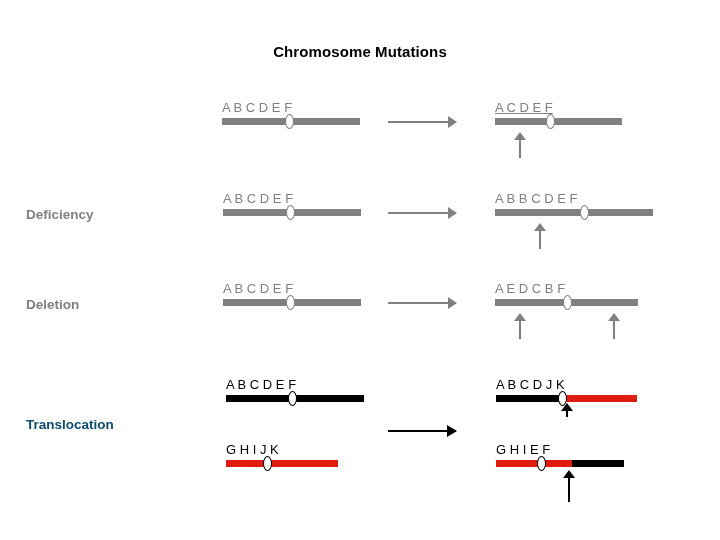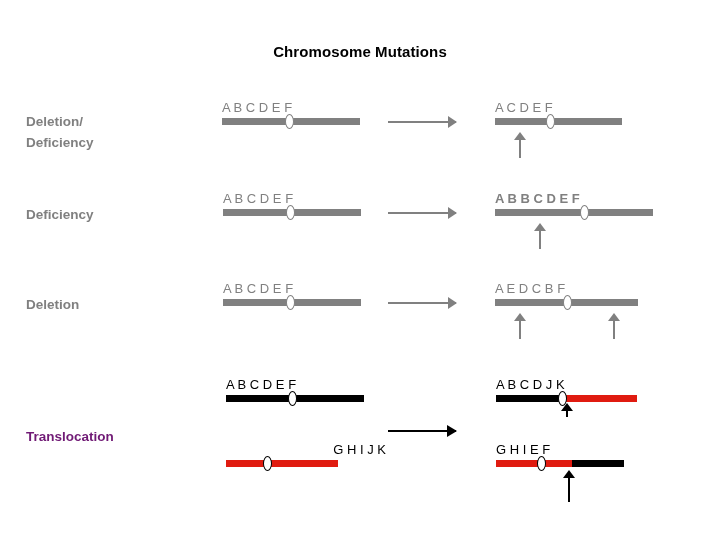--- a/index.html
+++ b/index.html
@@ -34,21 +34,21 @@
     margin-top: 21px;
   }
 
   .row-label {
     font-size: 13.5px;
     font-weight: bold;
     color: #808080;
     line-height: 1.55;
     white-space: pre-line;
   }
-  .row-label.black { color: #701a75; margin-top: 12px; }
+  .row-label.black { color: #0c4a6e; }
 
   
   .chrom {
     position: absolute;
   }
   .letters {
     position: absolute;
     left: 0;
     top: 0;
     height: 16px;
@@ -124,38 +124,36 @@
   .v-arrow.black .shaft { background: #000000; }
   .v-arrow.black .head { border-bottom: 8px solid #000000; }
 </style>
 </head>
 <body>
 
 <div id="stage">
 
   <div class="abs title">Chromosome Mutations</div>
 
-  <div class="abs row-label" style="left:26px; top:112px;">Deletion/
-Deficiency</div>
 
   <div class="chrom" style="left:222px; top:100px;">
     <div class="letters" style="width:160px;">A  B C   D E F</div>
     <div class="bar-wrap" style="width:138px;">
       <div class="bar-seg seg-gray" style="left:0; width:138px;"></div>
       <div class="centromere gray" style="left:63px;"></div>
     </div>
   </div>
 
   <div class="abs h-arrow gray" style="left:388px; top:116px; width:68px;">
     <div class="shaft"></div>
     <div class="head"></div>
   </div>
 
   <div class="chrom" style="left:495px; top:100px;">
-    <div class="letters" style="width:160px;">A C   D E F</div>
+    <div class="letters" style="width:160px;text-decoration:underline;">A C   D E F</div>
     <div class="bar-wrap" style="width:127px;">
       <div class="bar-seg seg-gray" style="left:0; width:127px;"></div>
       <div class="centromere gray" style="left:51px;"></div>
     </div>
   </div>
   <div class="abs v-arrow gray" style="left:514px; top:132px; height:26px;">
     <div class="head"></div>
     <div class="shaft" style="height:20px;"></div>
   </div>
 
@@ -168,21 +166,21 @@
       <div class="centromere gray" style="left:63px;"></div>
     </div>
   </div>
 
   <div class="abs h-arrow gray" style="left:388px; top:207px; width:68px;">
     <div class="shaft"></div>
     <div class="head"></div>
   </div>
 
   <div class="chrom" style="left:495px; top:191px;">
-    <div class="letters" style="width:180px;font-weight:bold;">A B B C  D E F</div>
+    <div class="letters" style="width:180px;">A B B C  D E F</div>
     <div class="bar-wrap" style="width:158px;">
       <div class="bar-seg seg-gray" style="left:0; width:158px;"></div>
       <div class="centromere gray" style="left:85px;"></div>
     </div>
   </div>
   <div class="abs v-arrow gray" style="left:534px; top:223px; height:26px;">
     <div class="head"></div>
     <div class="shaft" style="height:20px;"></div>
   </div>
 
@@ -221,21 +219,21 @@
 
   <div class="chrom" style="left:226px; top:377px;">
     <div class="letters black" style="width:160px;">A B C   D E F</div>
     <div class="bar-wrap" style="width:138px;">
       <div class="bar-seg seg-black" style="left:0; width:138px;"></div>
       <div class="centromere black" style="left:62px;"></div>
     </div>
   </div>
 
   <div class="chrom" style="left:226px; top:442px;">
-    <div class="letters black" style="width:160px;text-align:right;">G H  I  J K</div>
+    <div class="letters black" style="width:160px;">G H  I  J K</div>
     <div class="bar-wrap" style="width:112px;">
       <div class="bar-seg seg-red" style="left:0; width:112px;"></div>
       <div class="centromere black" style="left:37px;"></div>
     </div>
   </div>
 
   <div class="abs h-arrow black" style="left:388px; top:425px; width:68px;">
     <div class="shaft"></div>
     <div class="head"></div>
   </div>

